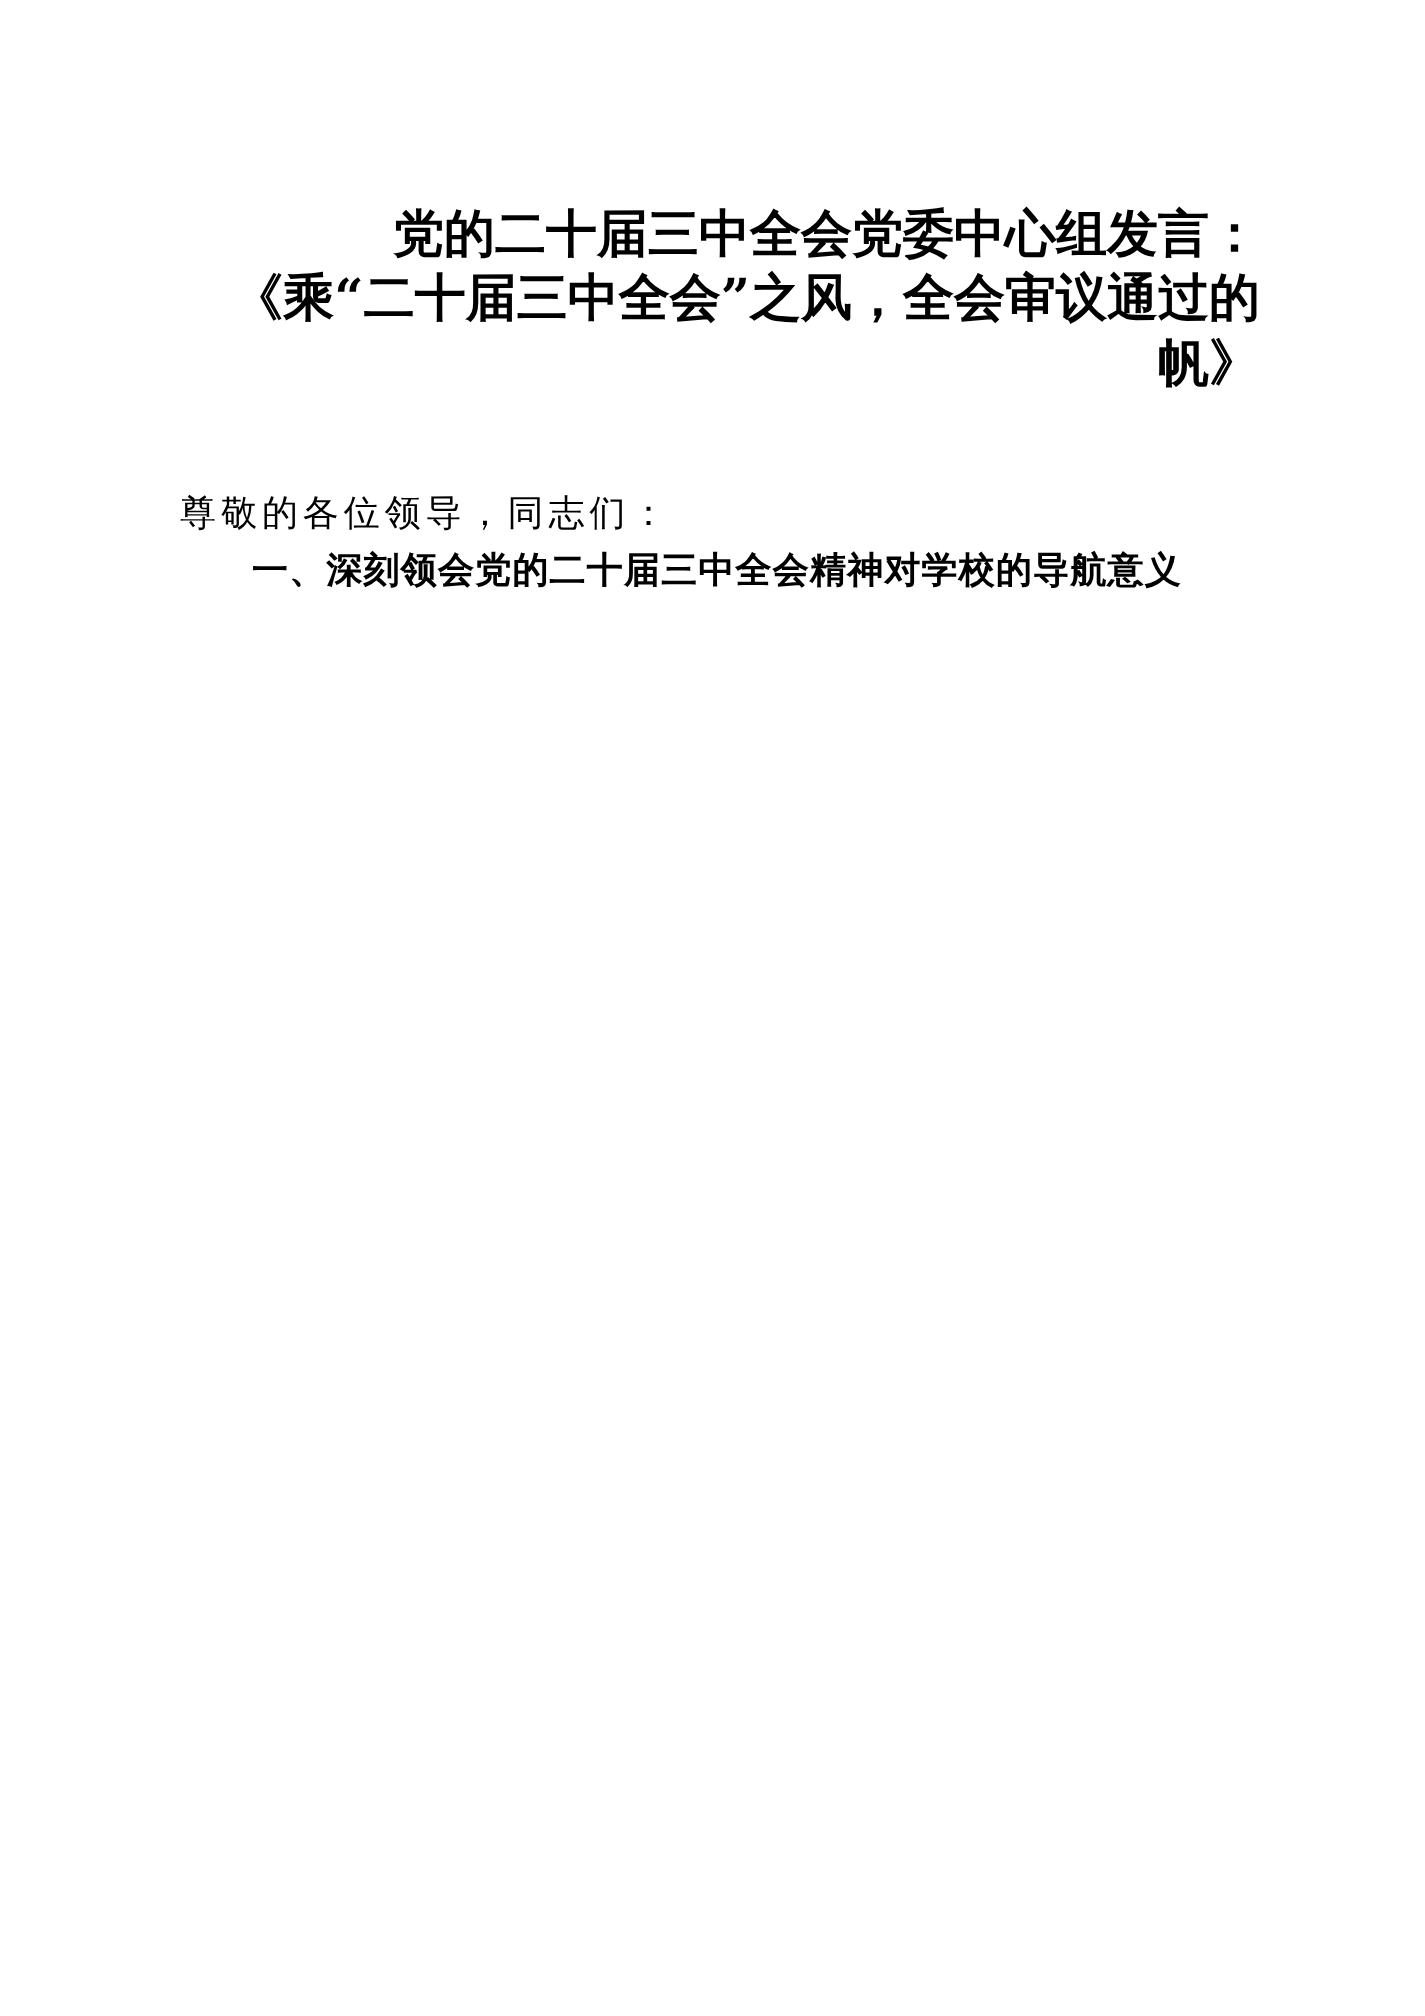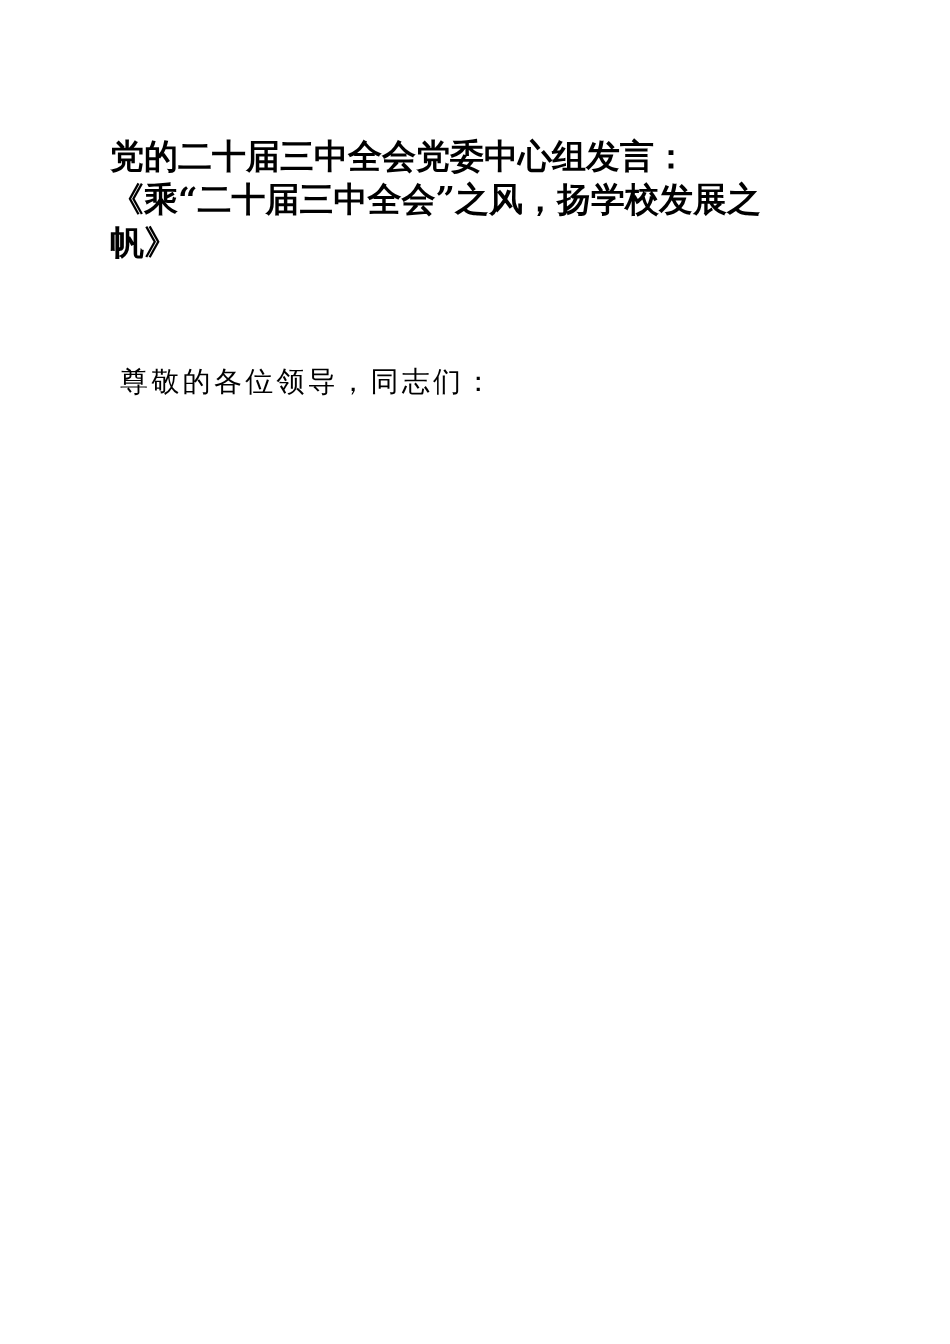--- a/index.html
+++ b/index.html
@@ -18,56 +18,56 @@
       position: absolute;
       left: 0; top: 0;
       width: 950px; height: 1344px;
       background: #fff;
     }
     .title {
       position: absolute;
       left: 110px;
       width: 730px;
       top: 135px;
-      text-align: left;
+      text-align: right;
       font-family: "DejaVu Serif", "Liberation Serif", serif;
       font-weight: bold;
       font-size: 34px;
       line-height: 43px;
       letter-spacing: 0px;
     }
     .title .line { display: block; white-space: nowrap; }
     .body-text {
       position: absolute;
       left: 120px;
       width: 712px;
       font-family: "DejaVu Sans", "Liberation Sans", sans-serif;
-      font-size: 28px;
+      font-size: 24px;
       line-height: 38.4px;
       letter-spacing: 3.3px;
-      margin-top: 40px;
     }
     .salutation { top: 323px; }
     .para { display: block; }
     .indent { text-indent: 48px; }
     .heading {
       font-weight: bold;
       letter-spacing: 0.8px;
       text-indent: 48px;
       white-space: nowrap;
     }
   </style>
 </head>
 <body>
 
 <div class="page">
 
   <div class="title">
     <span class="line">党的二十届三中全会党委中心组发言：</span>
-    <span class="line">《乘“二十届三中全会”之风，扬学校发展之</span>
+    <span class="line">《乘“二十届三中全会”之风，全会审议通过的</span>
     <span class="line">帆》</span>
   </div>
 
   <div class="body-text salutation">
     <div class="para">尊敬的各位领导，同志们：</div>
+    <div class="para heading">一、深刻领会党的二十届三中全会精神对学校的导航意义</div>
   </div>
 
 </div>
 
 </body></html>

